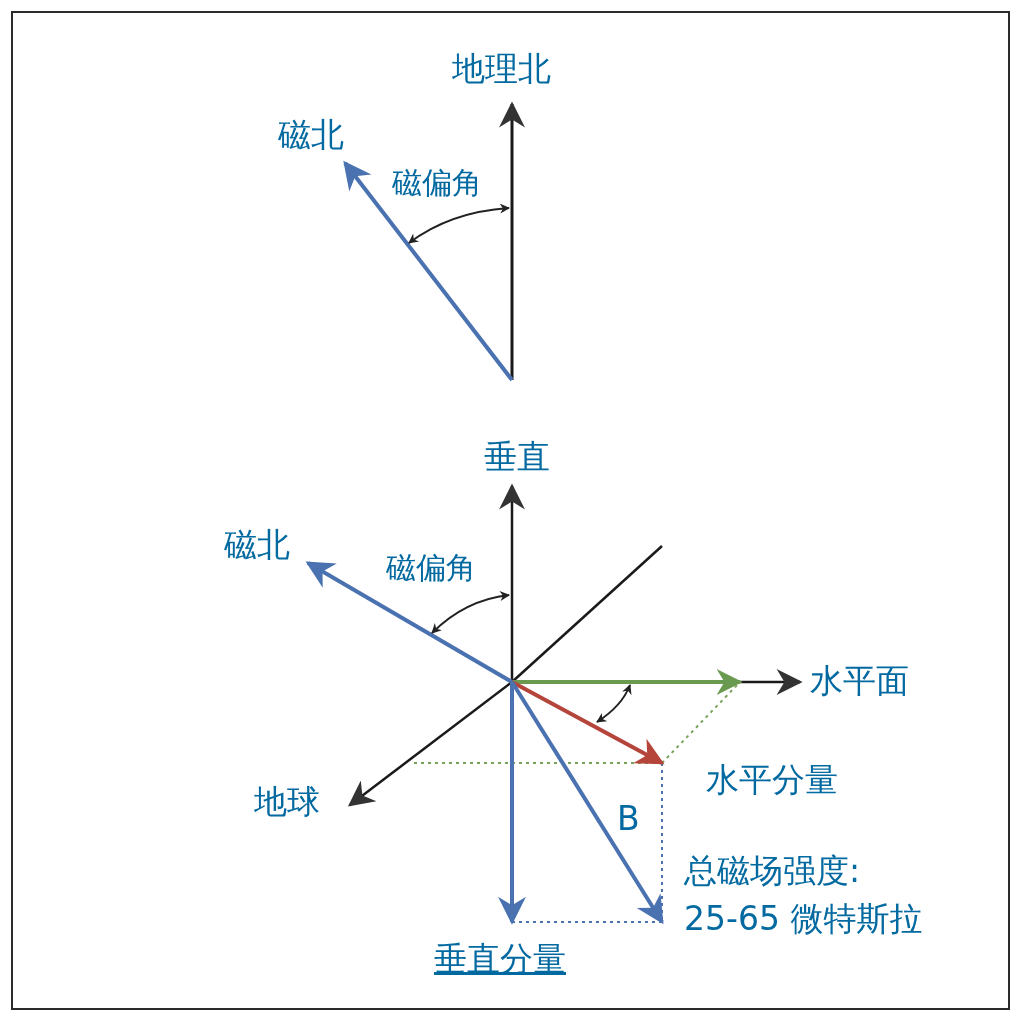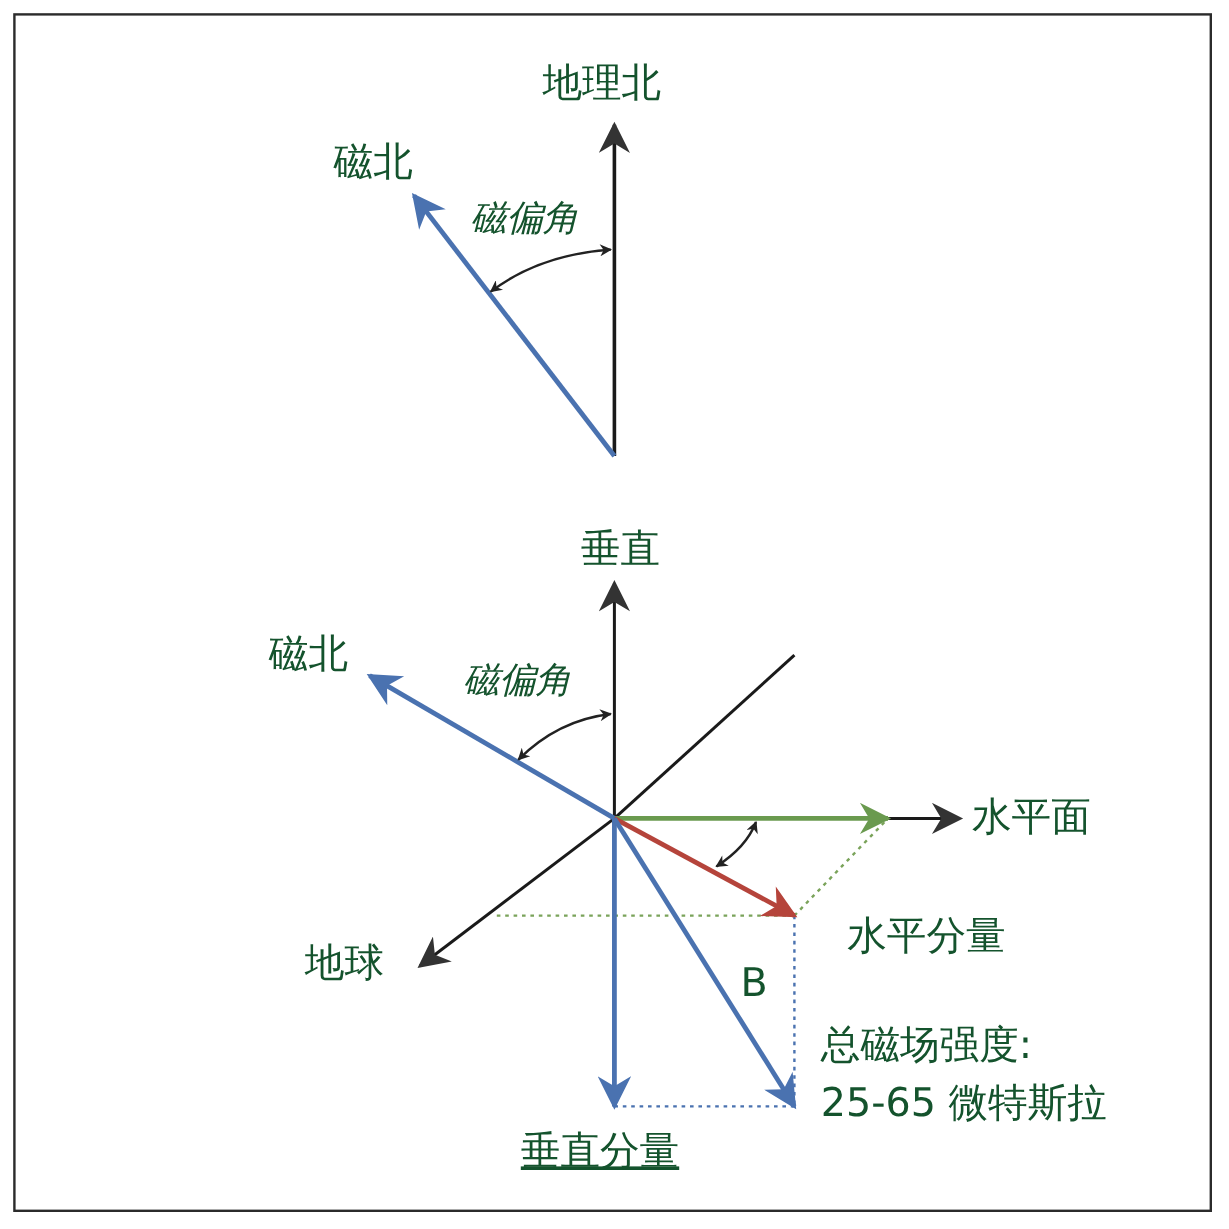--- a/index.html
+++ b/index.html
@@ -1,22 +1,22 @@
 <!DOCTYPE html>
 <html><head>
 <meta charset="utf-8">
 <style>
   html, body { margin: 0; padding: 0; background: #ffffff; }
   body { width: 1024px; height: 1024px; position: relative; overflow: hidden;
          font-family: "DejaVu Sans", "Liberation Sans", sans-serif; }
   .frame { position: absolute; left: 11px; top: 11px; width: 999px; height: 999px;
            border: 2px solid #2b2b2b; box-sizing: border-box; background: #fff; }
   svg.diagram { position: absolute; left: 0; top: 0; }
-  .lbl { position: absolute; font-size: 33px; color: #14532d; white-space: nowrap; line-height: 1; text-align: right; }
-  .lbl.sm { font-size: 30px; font-style: italic; }
+  .lbl { position: absolute; font-size: 33px; color: #0369a1; white-space: nowrap; line-height: 1; text-align: right; }
+  .lbl.sm { font-size: 30px; }
 </style>
 </head>
 <body>
 
 <div class="frame"></div>
 
 <svg class="diagram" width="1024" height="1024" viewBox="0 0 1024 1024">
   <defs>
     <marker id="ahDark" viewBox="0 0 10 10" refX="9" refY="5" markerWidth="7" markerHeight="7" orient="auto-start-reverse" markerUnits="userSpaceOnUse">
       <path d="M0,0 L10,5 L0,10 L3,5 Z" fill="#333"></path>

